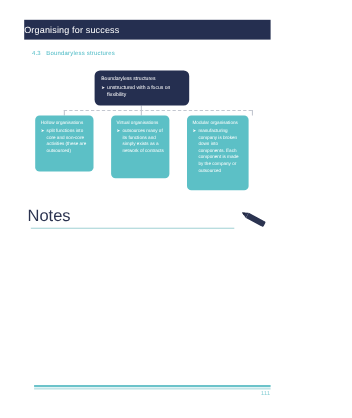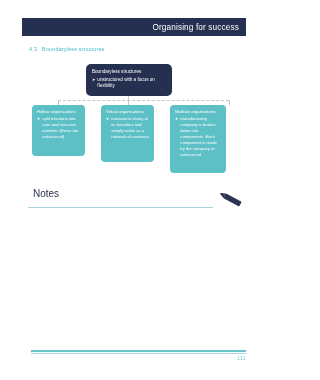--- a/index.html
+++ b/index.html
@@ -25,21 +25,20 @@
   
   .header-bar {
     position: absolute;
     left: 22px;
     top: 18px;
     width: 224px;
     height: 18px;
     background: #252f50;
     display: flex;
     align-items: center;
-    justify-content: flex-end;
     box-sizing: border-box;
     padding-right: 7px;
   }
   .header-title {
     color: #ffffff;
     font-size: 8.2px;
     letter-spacing: 0.15px;
     white-space: nowrap;
   }
 
@@ -170,23 +169,23 @@
   
   .notes-wrap {
     position: absolute;
     left: 25px;
     top: 188px;
     width: 221px;
     height: 26px;
   }
   .notes-title {
     position: absolute;
-    left: 8px;
+    left: 0;
     top: 0;
-    font-size: 10px;
+    font-size: 15px;
     color: #2b3350;
   }
   .notes-rule {
     position: absolute;
     left: 3px;
     top: 19px;
     width: 185px;
     height: 1px;
     background: #a8d5d8;
   }

